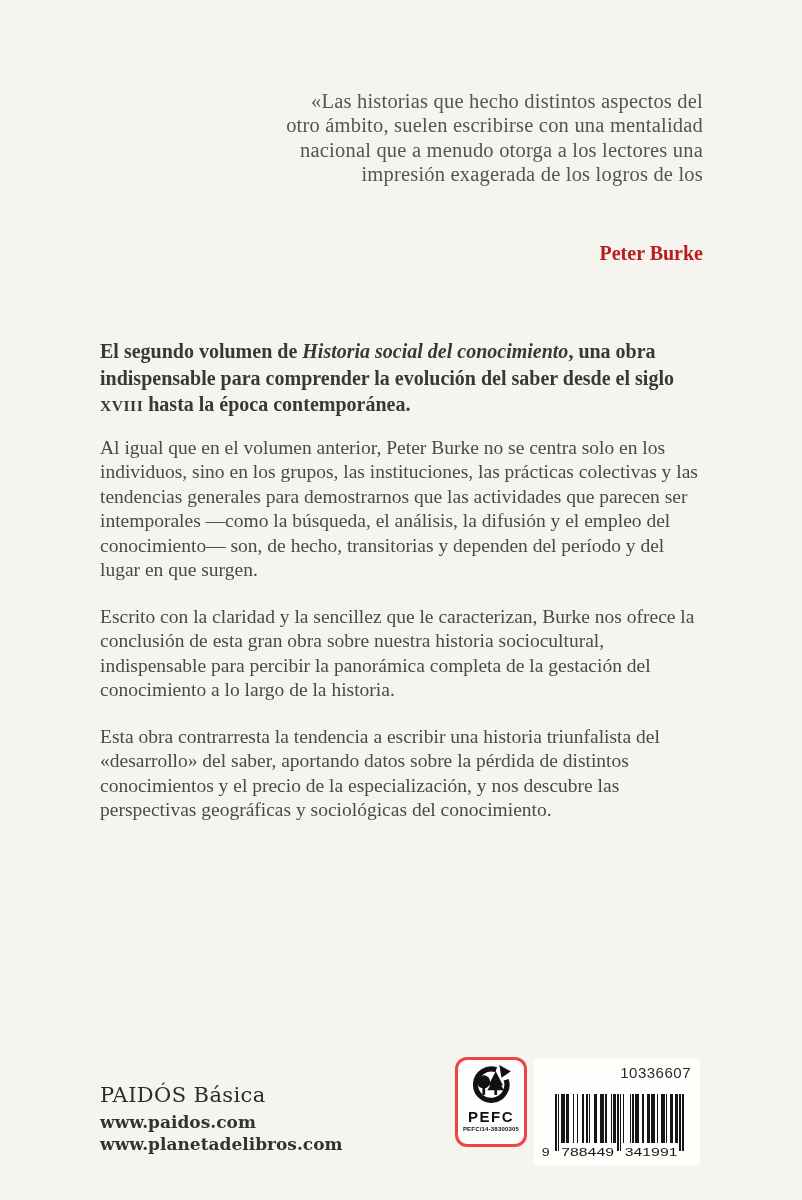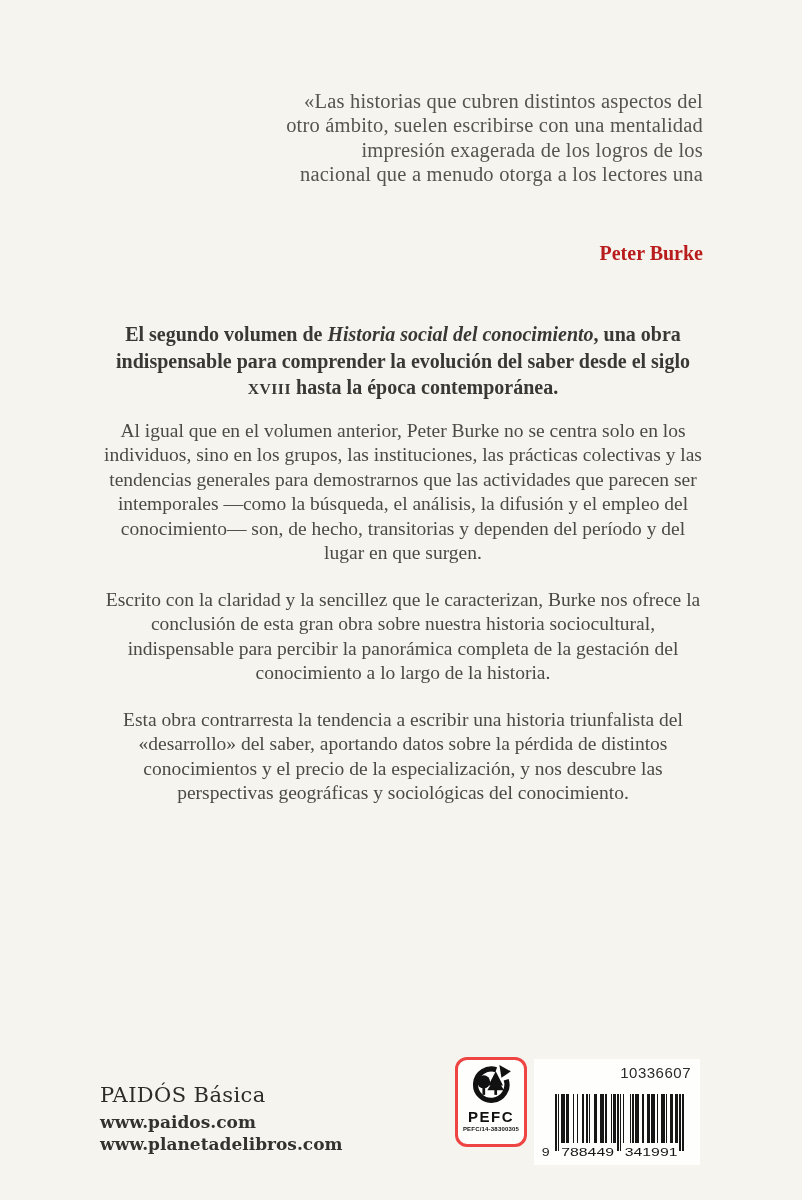--- a/index.html
+++ b/index.html
@@ -27,26 +27,26 @@
     position:absolute;
     top:242px;right:99px;
     font-size:20px;
     font-weight:bold;
     color:#b91c1c;
     text-align:right;
   }
   
   .synopsis{
     position:absolute;
-    top:321px;left:100px;
+    top:338px;left:100px;
     width:606px;
     color:#4c4a45;
     font-size:19.5px;
     line-height:24.5px;
-    text-align:center;
+    text-align:left;
   }
   .lead{
     margin:0 0 16px 0;
     font-size:20px;
     line-height:26.5px;
     font-weight:bold;
     color:#3a3834;
   }
   .lead .run-bold-italic{font-style:italic;}
   .lead .run-bold-smallcaps{text-transform:uppercase;font-size:0.78em;letter-spacing:0.5px;}
@@ -116,24 +116,24 @@
     position:absolute;
     left:5px;bottom:3px;
   }
 </style>
 </head>
 <body>
 
 <div class="page">
 
   <div class="quote">
-      <div>«Las historias que cubren distintos aspectos del</div>
+      <div>«Las historias que hecho distintos aspectos del</div>
       <div>otro ámbito, suelen escribirse con una mentalidad</div>
+      <div>nacional que a menudo otorga a los lectores una</div>
       <div>impresión exagerada de los logros de los</div>
-      <div>nacional que a menudo otorga a los lectores una</div>
     </div>
 
   <div class="quote-attribution">Peter Burke</div>
 
   <div class="synopsis">
     <p class="lead"><span class="run-bold">El segundo volumen de </span><span class="run-bold-italic">Historia social del conocimiento</span><span class="run-bold">, una obra indispensable para comprender la evolución del saber desde el siglo </span><span class="run-bold-smallcaps">xviii</span><span class="run-bold"> hasta la época contemporánea.</span></p>
     <div>
         <p class="body-par">Al igual que en el volumen anterior, Peter Burke no se centra solo en los individuos, sino en los grupos, las instituciones, las prácticas colectivas y las tendencias generales para demostrarnos que las actividades que parecen ser intemporales —como la búsqueda, el análisis, la difusión y el empleo del conocimiento— son, de hecho, transitorias y dependen del período y del lugar en que surgen.</p>
         <p class="body-par">Escrito con la claridad y la sencillez que le caracterizan, Burke nos ofrece la conclusión de esta gran obra sobre nuestra historia sociocultural, indispensable para percibir la panorámica completa de la gestación del conocimiento a lo largo de la historia.</p>
         <p class="body-par">Esta obra contrarresta la tendencia a escribir una historia triunfalista del «desarrollo» del saber, aportando datos sobre la pérdida de distintos conocimientos y el precio de la especialización, y nos descubre las perspectivas geográficas y sociológicas del conocimiento.</p>

